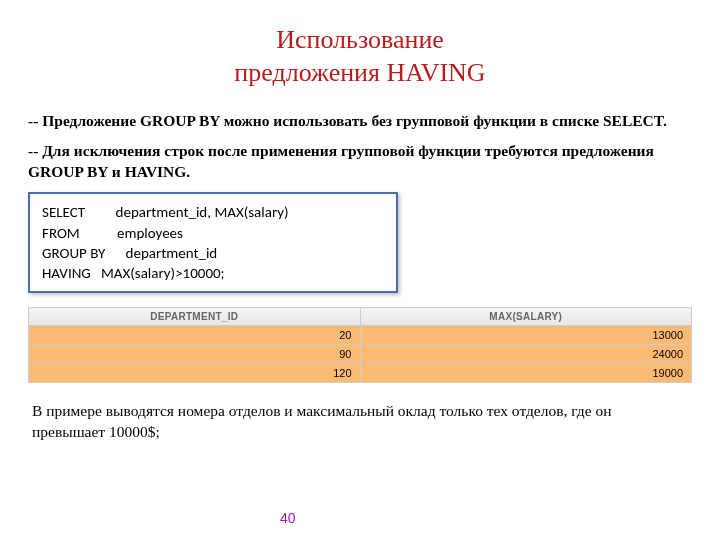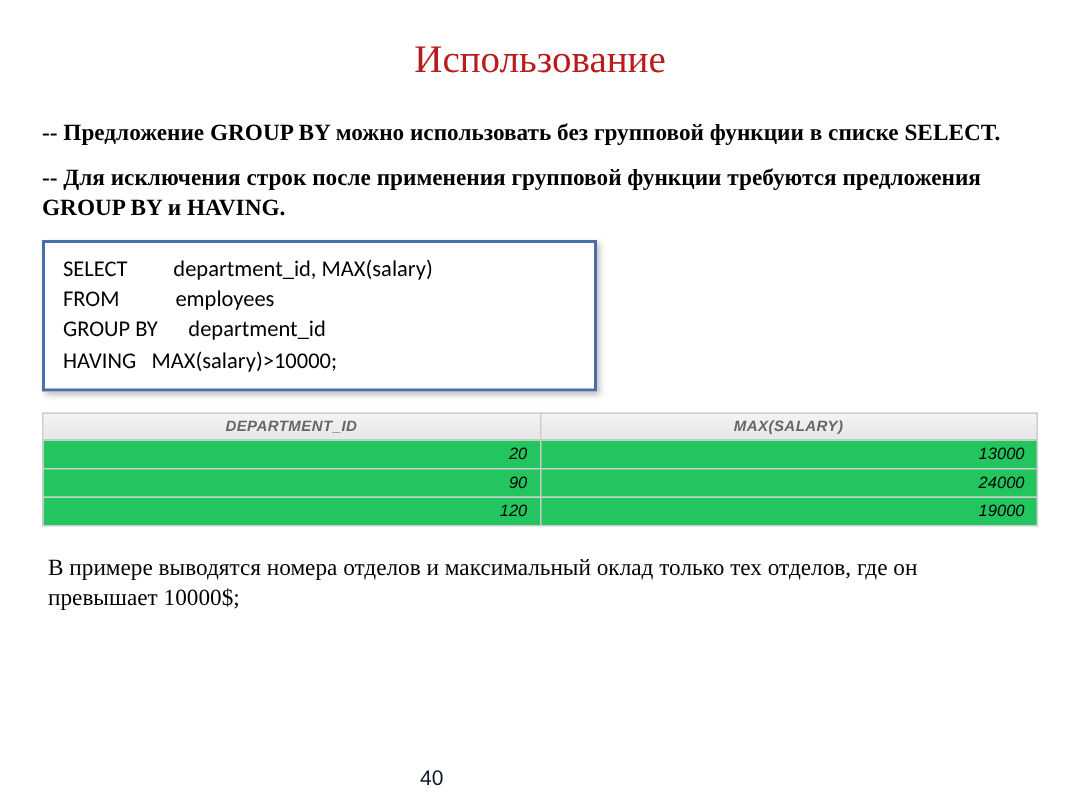--- a/index.html
+++ b/index.html
@@ -43,56 +43,56 @@
       width: 100%;
       border-collapse: collapse;
       font-family: Arial, sans-serif;
       font-size: 11px;
       margin-bottom: 18px;
     }
     .result-table th, .result-table td {
       border: 1px solid #ccc;
       padding: 3px 8px;
       height: 16px;
-      font-style: italic;
     }
     .result-table th {
       background: linear-gradient(#f4f4f4, #e7e7e7);
       color: #666;
       font-weight: bold;
       text-align: center;
       font-size: 10px;
       letter-spacing: 0.3px;
     }
     .result-table td {
       text-align: right;
-      background: #22c55e;
+      background: #fdba74;
     }
     .result-table td:first-child { width: 50%; }
     .caption {
       font-size: 15.5px;
       line-height: 1.32;
       font-family: Georgia, serif;
       padding: 0 4px;
     }
     .pagenum {
       position: absolute;
       bottom: 14px;
       left: 50%;
       transform: translateX(-80px);
       font-size: 14px;
-      color: #0f172a;
+      color: #a21caf;
       font-family: Arial, sans-serif;
     }
   </style>
 </head>
 <body>
 
 <div class="title">
   <div>Использование</div>
+  <div>предложения HAVING</div>
 </div>
 
 <div class="para">-- Предложение GROUP BY можно использовать без групповой функции в списке SELECT.</div>
 <div class="para">-- Для исключения строк после применения групповой функции требуются предложения GROUP BY и HAVING.</div>
 
 <div class="sql-box"><span>SELECT         department_id, MAX(salary)</span>
 <span>FROM           employees</span>
 <span>GROUP BY      department_id</span>
 <span>HAVING   MAX(salary)&gt;10000;</span></div>
 

